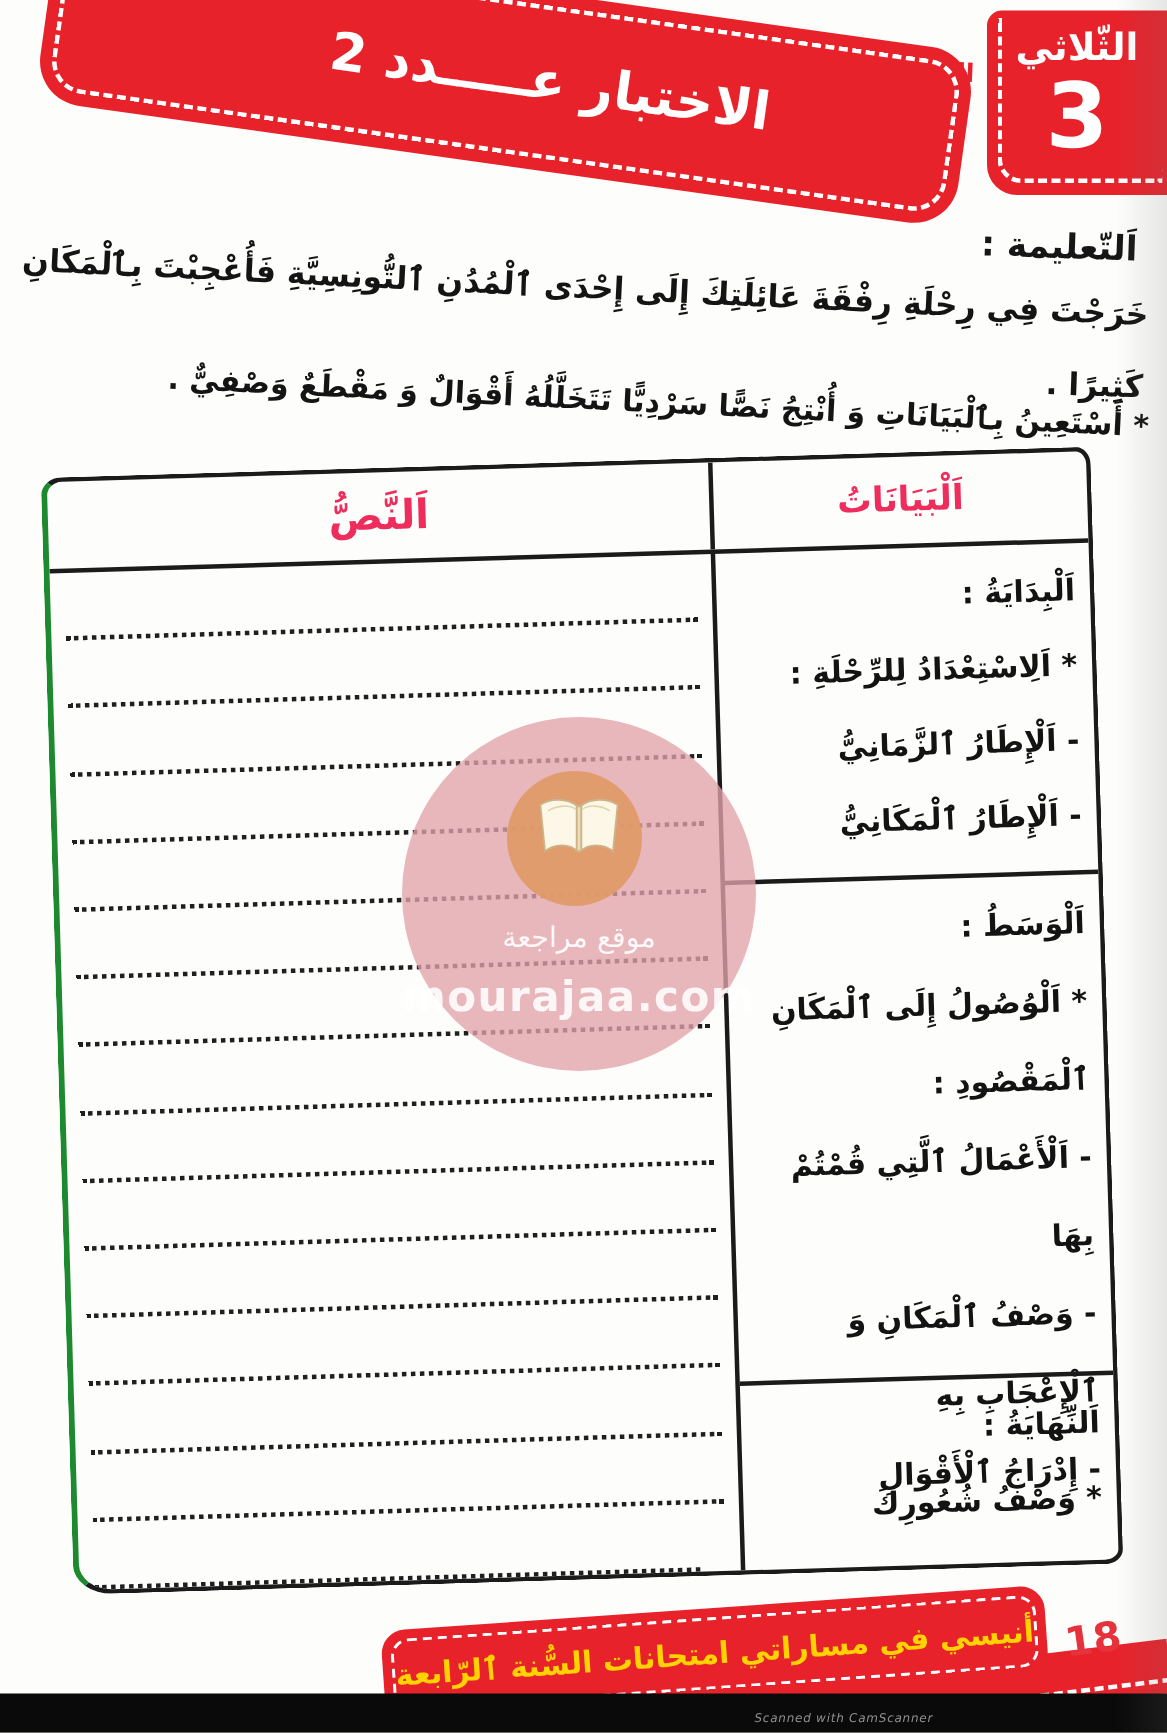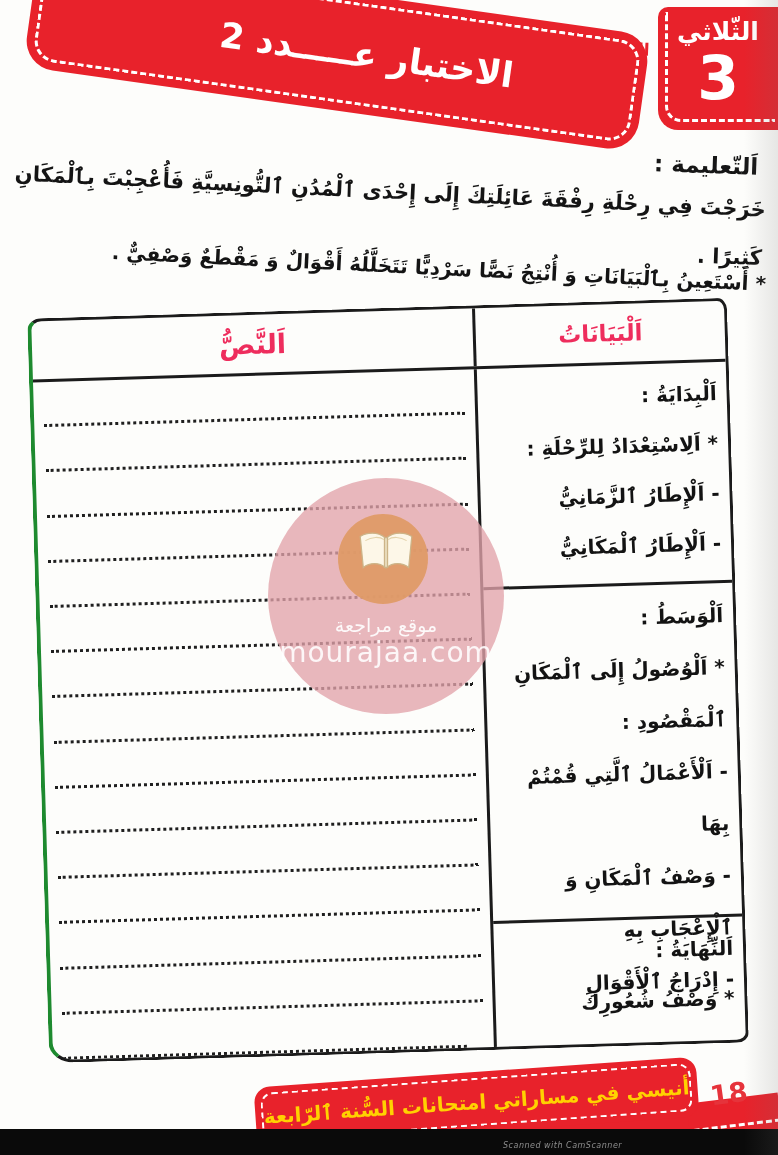--- a/index.html
+++ b/index.html
@@ -69,22 +69,22 @@
   .sect-title{font-weight:bold;}
 
   
   .wm{left:268px;top:478px;width:236px;height:236px;z-index:5;pointer-events:none;}
   .wm-bg{position:absolute;inset:0;border-radius:50%;background:#e2a3aa;mix-blend-mode:multiply;opacity:.78;}
   .wm-yellow{position:absolute;left:50%;top:36px;width:90px;height:90px;margin-left:-48px;
     border-radius:50%;background:#f7d88b;mix-blend-mode:multiply;opacity:.95;}
   .wm-book{position:absolute;left:50%;top:52px;margin-left:-33px;}
   .wm-line1{position:absolute;left:0;right:0;top:136px;text-align:center;
     color:rgba(255,255,255,.92);font-size:19px;direction:rtl;}
-  .wm-line2{position:absolute;left:0;right:0;top:158px;text-align:center;
-    color:rgba(255,255,255,.88);font-size:28px;font-weight:normal;letter-spacing:1px;}
+  .wm-line2{position:absolute;left:0;right:0;top:170px;text-align:center;
+    color:rgba(255,255,255,.88);font-size:28px;font-weight:bold;letter-spacing:1px;}
 
   
   .foot-banner{left:255px;top:1072px;width:443px;height:60px;background:#e8222b;
     border-radius:16px;transform:rotate(-4deg);display:flex;align-items:center;justify-content:center;z-index:6;}
   .foot-dash{position:absolute;inset:6px;border:2.5px dashed #fff;border-radius:12px;}
   .foot-text{color:#ffd200;font-weight:bold;font-size:20px;direction:rtl;white-space:nowrap;}
   .page-num{right:30px;top:1078px;color:#e6333b;font-weight:bold;font-size:27px;
     transform:rotate(-8deg);z-index:7;}
   .red-ribbon{left:688px;top:1098px;width:92px;height:34px;background:#e8222b;
     transform:rotate(-7deg);z-index:5;}

